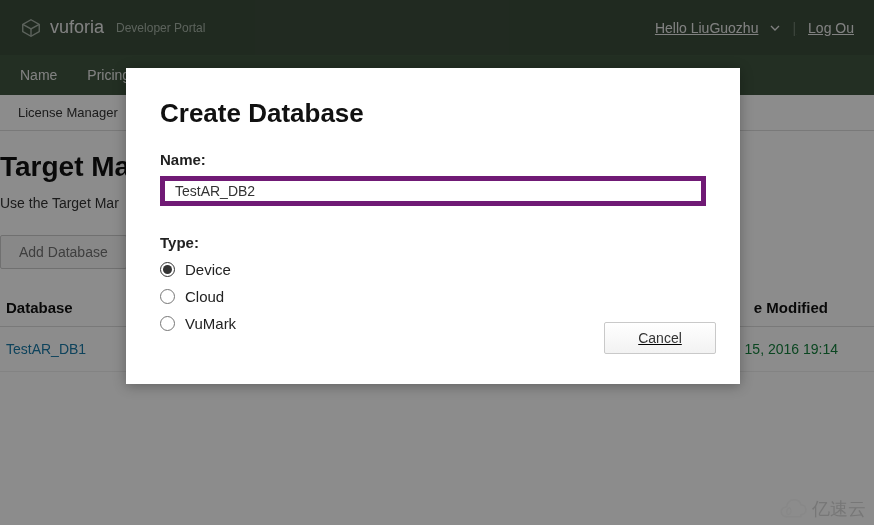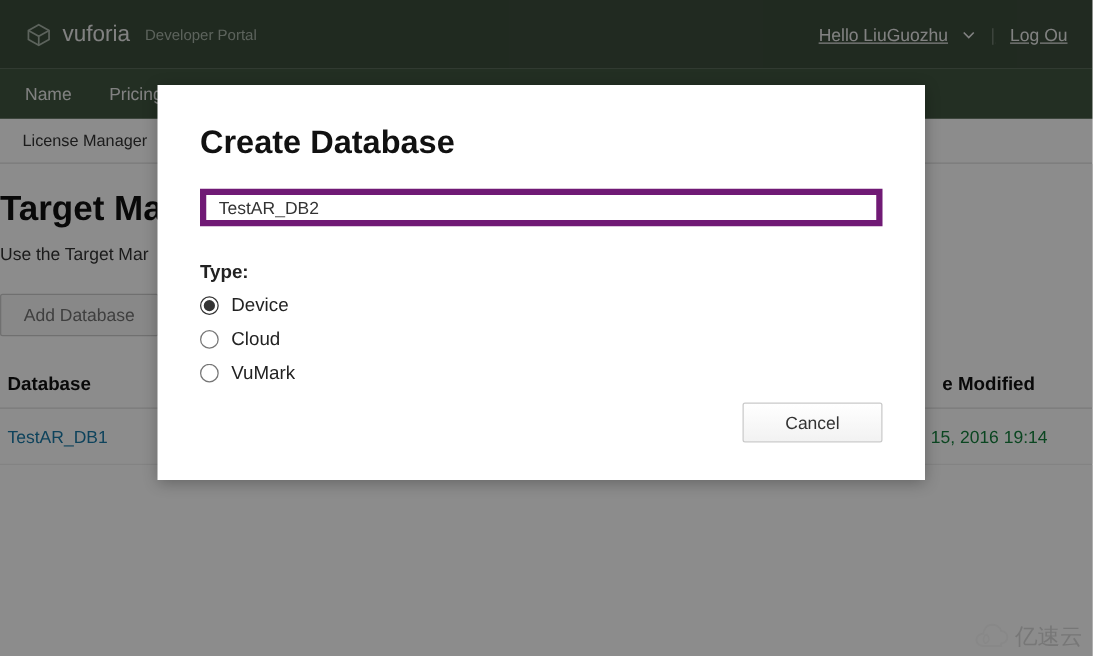--- a/index.html
+++ b/index.html
@@ -34,21 +34,21 @@
     
     .overlay { position: absolute; top: 0; left: 0; width: 874px; height: 525px; background: rgba(0,0,0,0.45); z-index: 10; }
     
     .modal { position: absolute; top: 68px; left: 126px; width: 614px; height: 316px; background: #fff; z-index: 20; padding: 30px 34px; box-shadow: 0 2px 12px rgba(0,0,0,0.3); }
     .modal-title { font-size: 26px; font-weight: bold; color: #111; margin-bottom: 22px; }
     .form-label { font-size: 15px; font-weight: bold; color: #222; margin-bottom: 8px; display: block; }
     .form-input { width: 100%; height: 30px; border: 5px solid #701a75; padding: 0 10px; font-size: 14px; color: #333; }
     .type-section { margin-top: 28px; }
     .radio-row { display: flex; align-items: center; gap: 10px; margin: 10px 0; font-size: 15px; color: #222; }
     .radio-row input { width: 15px; height: 15px; accent-color:#333; }
-    .modal-footer { position: absolute; bottom: 30px; right: 34px; display: flex; gap: 0; }
+    .modal-footer { position: absolute; bottom: 30px; right: 24px; display: flex; gap: 0; text-decoration: underline; }
     .modal-btn { width: 112px; height: 32px; border: 1px solid #c9c9c9; background: linear-gradient(#fff,#f2f2f2); font-size: 14px; color: #333; cursor: pointer; border-radius: 2px; }
     
     .watermark { position: absolute; bottom: 4px; right: 8px; z-index: 30; display: flex; align-items: center; gap: 4px; color: #777; font-size: 18px; }
     .cloud-svg { width: 34px; height: 22px; }
   </style>
 </head>
 <body>
 
 <div class="header-bar">
   <div class="logo-area">
@@ -94,20 +94,21 @@
       <div class="mod-val">15, 2016 19:14</div>
     </div>
   </div>
 </div>
 
 <div class="overlay"></div>
 
 <div class="modal">
   <div class="modal-title">Create Database</div>
   
+  <label class="form-label">Name:</label>
   <input class="form-input" type="text" value="TestAR_DB2" style="">
   
   <div class="type-section">
     <label class="form-label">Type:</label>
     <label class="radio-row">
       <input type="radio" name="dbtype" checked="" style="">
       <span>Device</span>
     </label>
     <label class="radio-row">
       <input type="radio" name="dbtype" style="">

